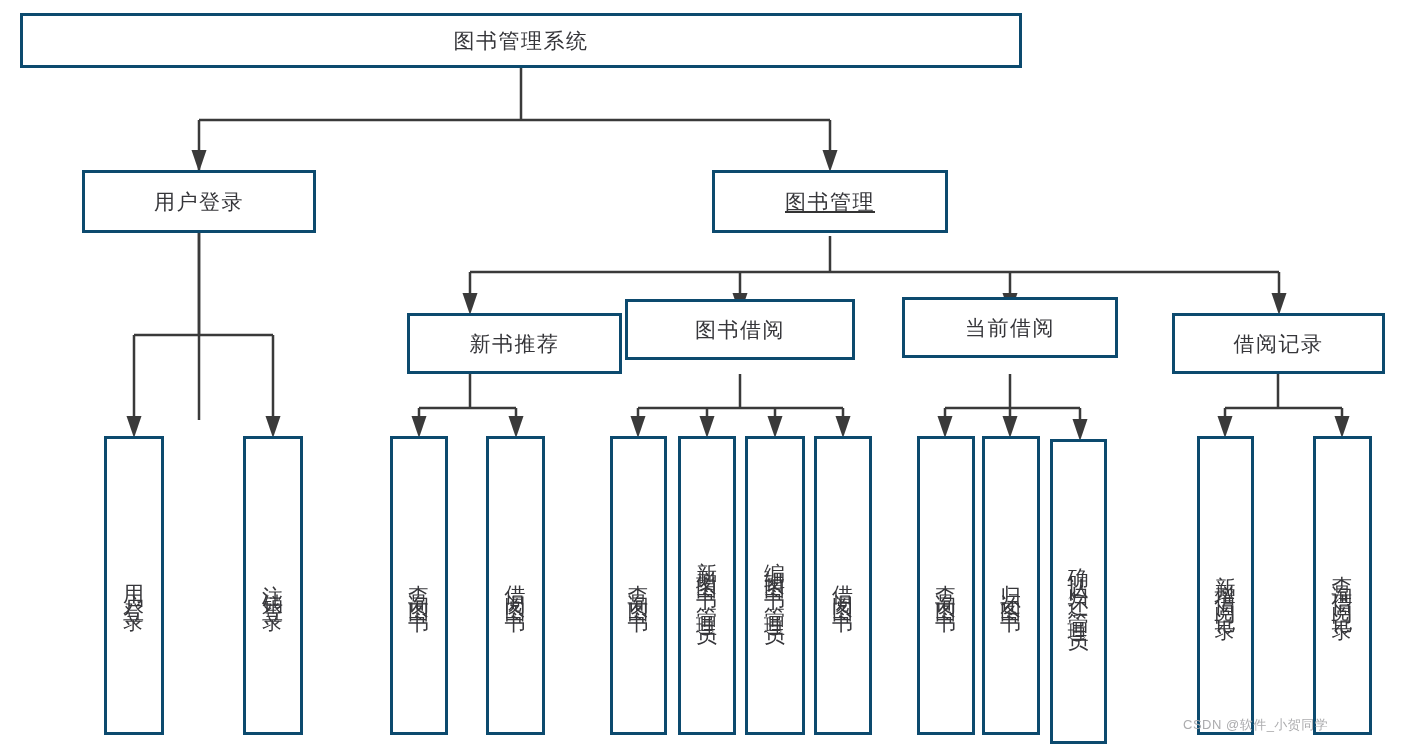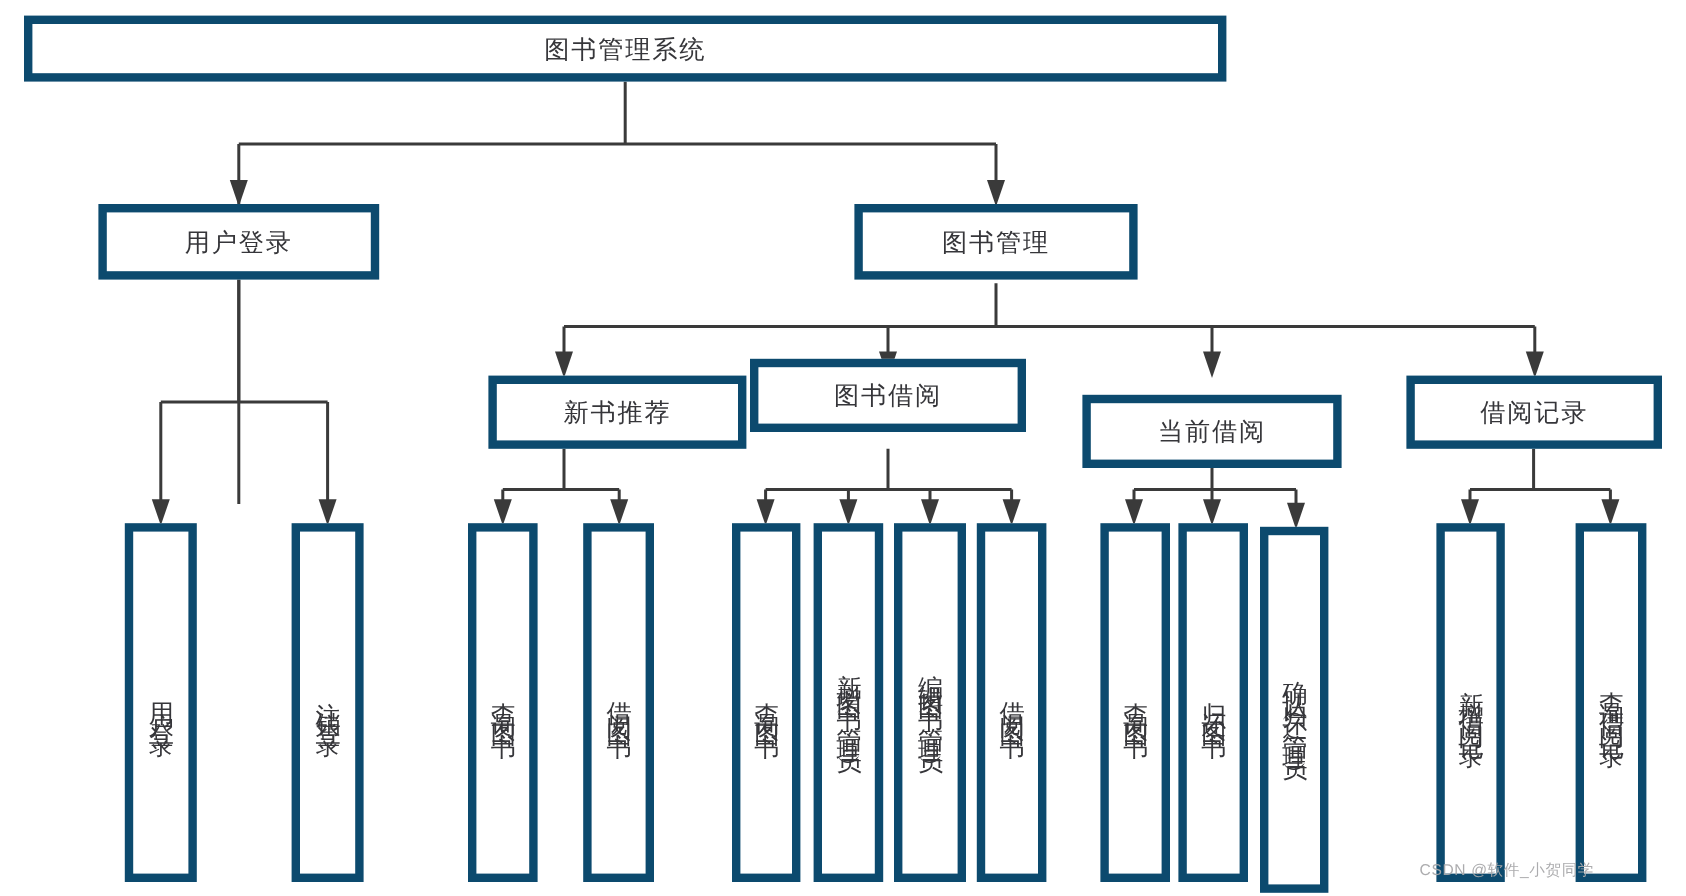--- a/index.html
+++ b/index.html
@@ -2,21 +2,21 @@
 <html><head>
 <meta charset="utf-8">
 <style>
   html,body{margin:0;padding:0;background:#ffffff;}
   .stage{
     position:relative;width:1405px;height:747px;background:#ffffff;overflow:hidden;
     font-family:"Liberation Sans","DejaVu Sans",sans-serif;color:#333333;
   }
   .wires{position:absolute;left:0;top:0;width:1405px;height:747px;}
   .node{
-    position:absolute;background:#ffffff;border:7px solid #0c4a6e;box-sizing:border-box;
+    position:absolute;background:#ffffff;border:3px solid #0c4a6e;box-sizing:border-box;
     display:flex;align-items:center;justify-content:center;z-index:2;
   }
   .node.h span{font-size:21px;letter-spacing:1.5px;white-space:nowrap;color:#36363a;}
   .node.v span{
     writing-mode:vertical-rl;text-orientation:mixed;
     font-size:21px;letter-spacing:9px;line-height:1;color:#36363a;
   }
   .watermark{
     position:absolute;z-index:3;font-size:13px;letter-spacing:0.5px;
     color:rgba(168,168,170,0.95);white-space:nowrap;
@@ -60,31 +60,31 @@
     </g>
   </svg>
 
   <div class="node h" style="left:20px;top:13px;width:1002px;height:55px;">
     <span>图书管理系统</span>
   </div>
 
   <div class="node h" style="left:82px;top:170px;width:234px;height:63px;">
     <span>用户登录</span>
   </div>
-  <div class="node h" style="left:712px;top:170px;width:236px;height:63px;">
+  <div class="node h" style="left:712px;top:170px;width:236px;height:63px;text-decoration:underline;">
     <span>图书管理</span>
   </div>
 
   <div class="node h" style="left:363px;top:313px;width:215px;height:61px;margin-left:44px;">
     <span>新书推荐</span>
   </div>
   <div class="node h" style="left:625px;top:299px;width:230px;height:61px;">
     <span>图书借阅</span>
   </div>
-  <div class="node h" style="left:902px;top:329px;width:216px;height:61px;">
+  <div class="node h" style="left:902px;top:297px;width:216px;height:61px;">
     <span>当前借阅</span>
   </div>
   <div class="node h" style="left:1172px;top:313px;width:213px;height:61px;">
     <span>借阅记录</span>
   </div>
 
   <div class="node v" style="left:104px;top:436px;width:60px;height:299px;">
     <span>用户登录</span>
   </div>
   <div class="node v" style="left:243px;top:436px;width:60px;height:299px;">

